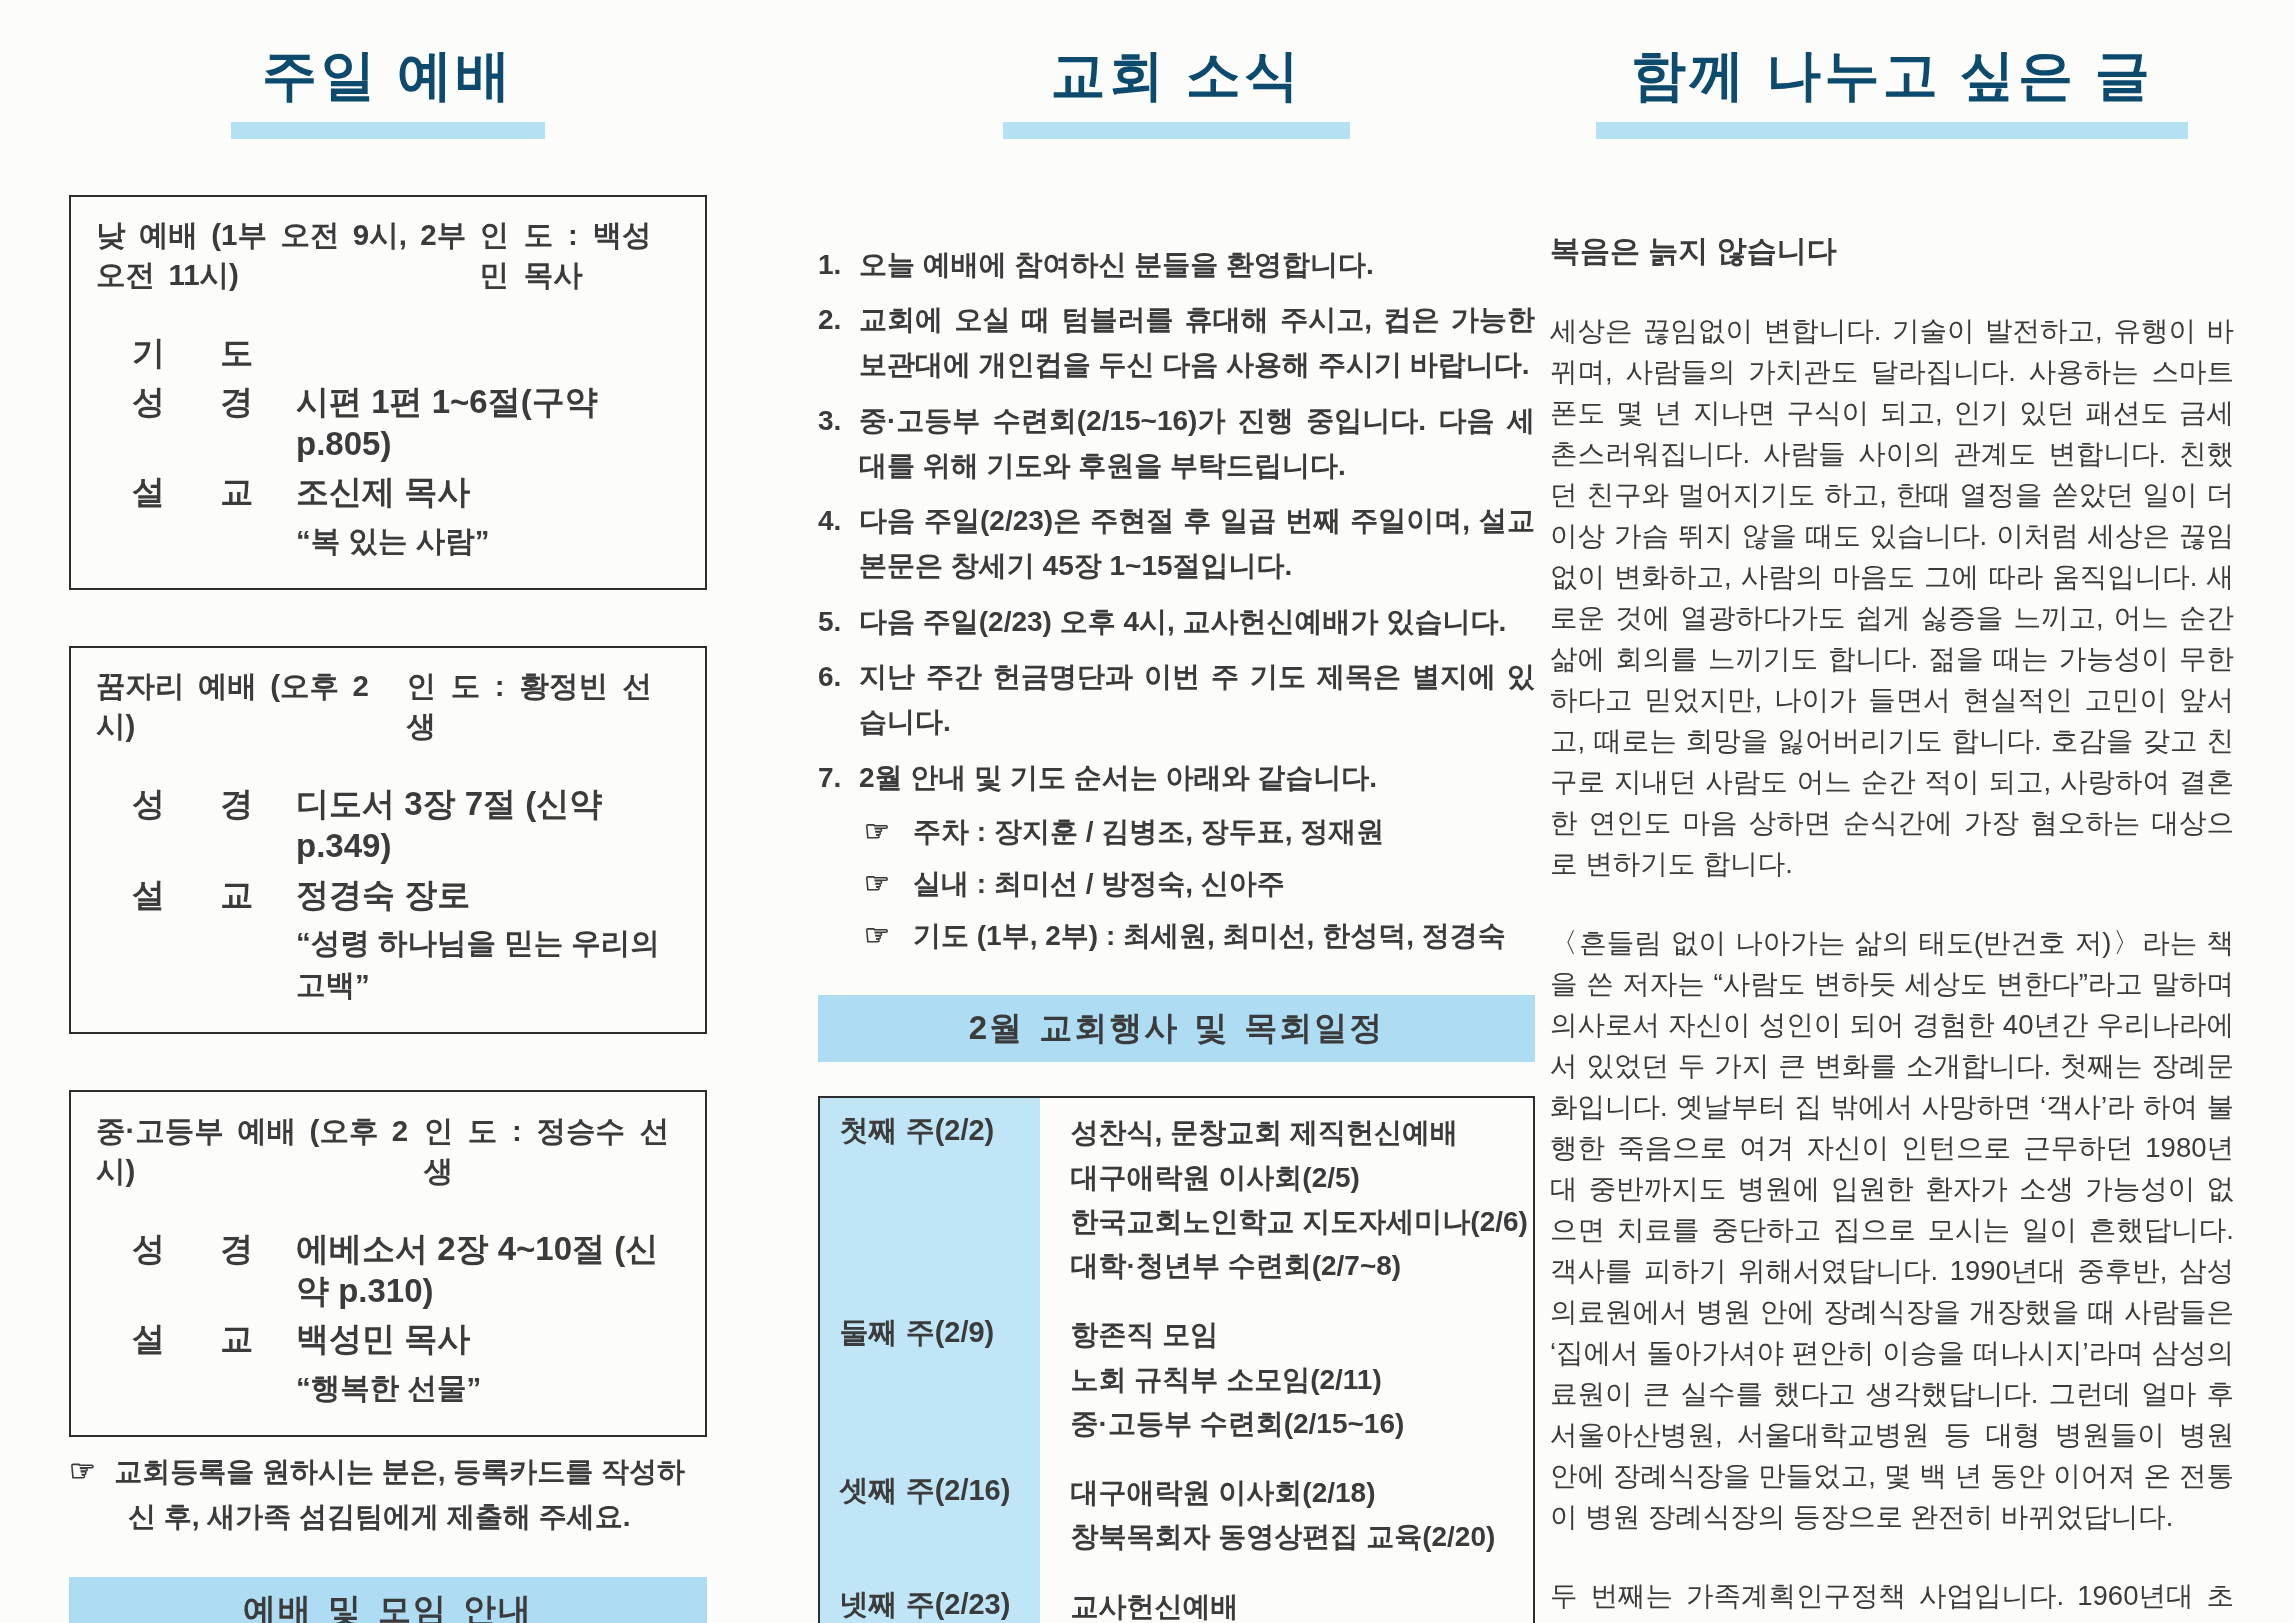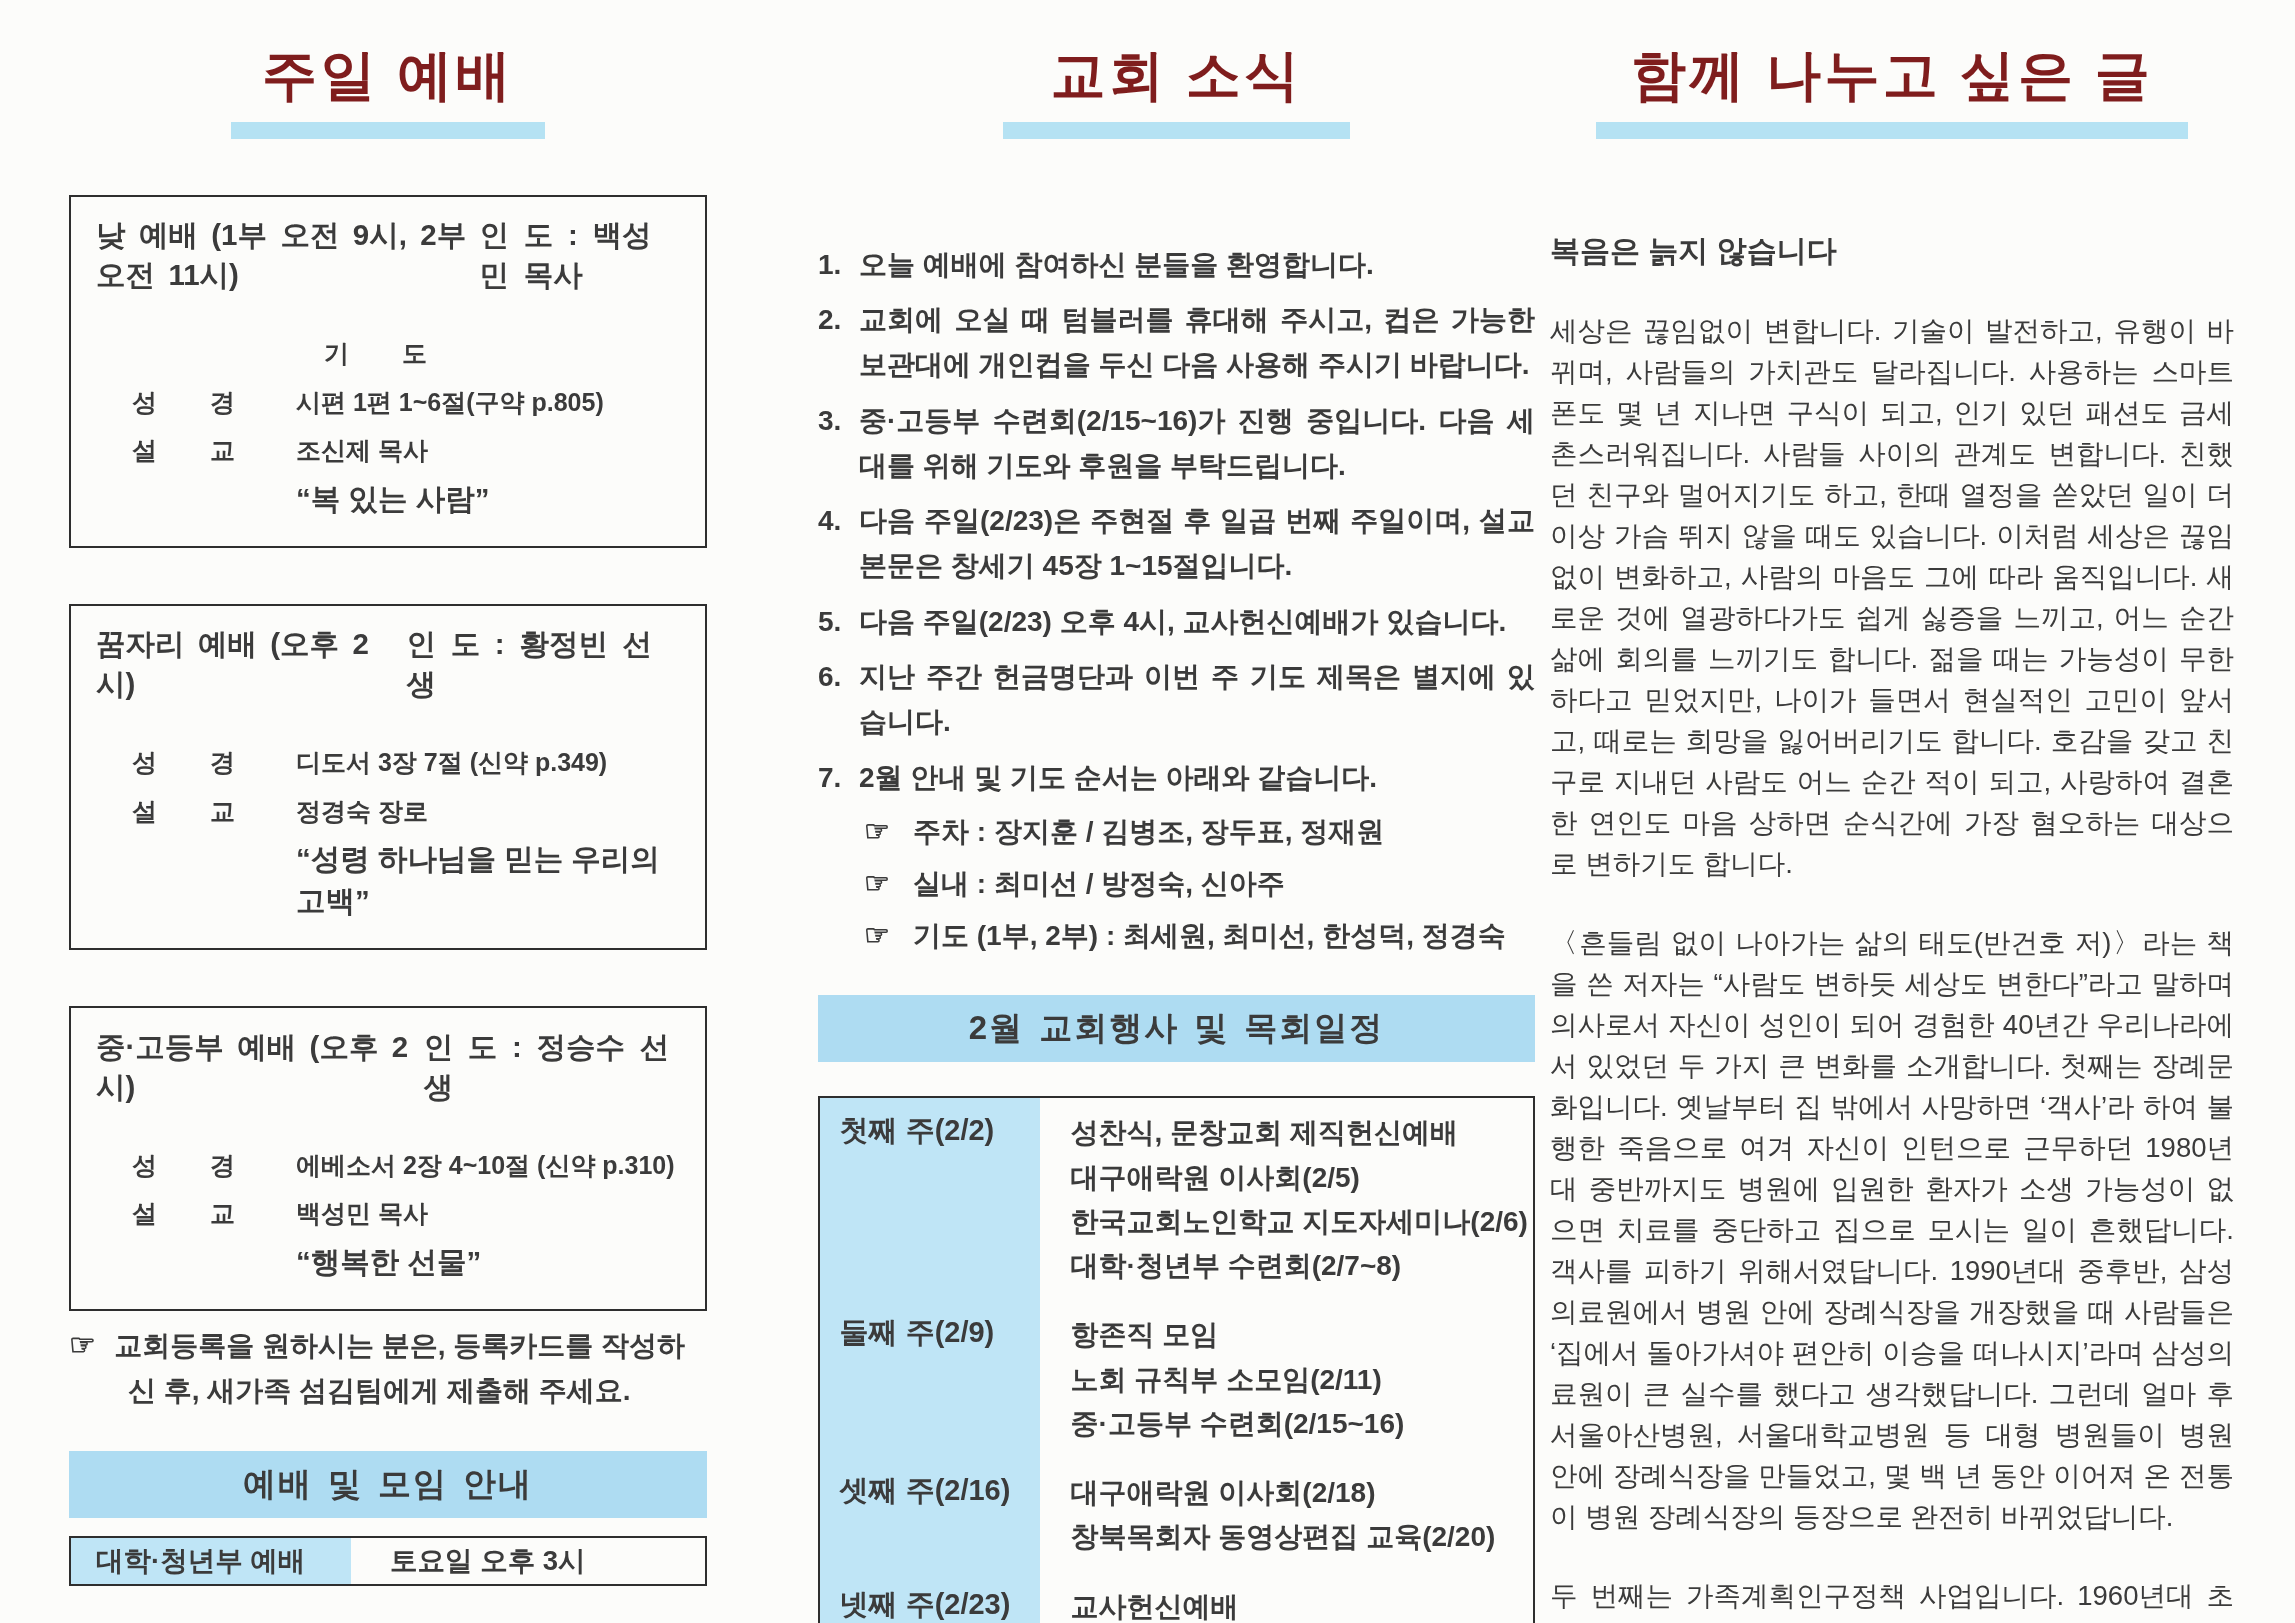--- a/index.html
+++ b/index.html
@@ -17,21 +17,21 @@
   #col-mid{left:818px;width:717px;}
   #col-right{left:1550px;width:684px;}
 
   
   .sec-title{
     margin-top:39px;
     text-align:center;
     font-size:55px;
     font-weight:800;
     letter-spacing:3.3px;
-    color:#7f1d1d;
+    color:#0c4a6e;
   }
   .underline{
     height:16.4px;
     background:#b5e2f3;
     margin:9.2px auto 0 auto;
   }
   #col-left .underline{width:314px;}
   #col-mid .underline{width:347px;}
   #col-right .underline{width:592px;}
 
@@ -42,21 +42,21 @@
     padding:19.6px 25px 26px 25px;
     min-height:216px;
   }
   .wbox-head{
     display:flex;justify-content:space-between;align-items:baseline;
     font-size:29.5px;font-weight:700;
   }
   .wbox-title{word-spacing:5.2px;}
   .wbox-leader{word-spacing:6.5px;}
   .wbox-body{margin-top:36px;margin-left:36px;}
-  .wrow{display:flex;margin-bottom:6.5px;font-size:25px;font-weight:700;line-height:42px;justify-content:center;}
+  .wrow{display:flex;margin-bottom:6.5px;font-size:33px;font-weight:700;line-height:42px;}
   .wlabel{width:164px;word-spacing:46px;flex:none;}
   .wvalue{flex:1;}
   .wquote{margin-left:164px;font-size:29.5px;font-weight:700;line-height:42px;margin-top:1.3px;}
 
   
   .note{
     margin-top:11px;
     font-size:28px;font-weight:600;line-height:45px;
     padding-left:59px;text-indent:-59px;
   }

